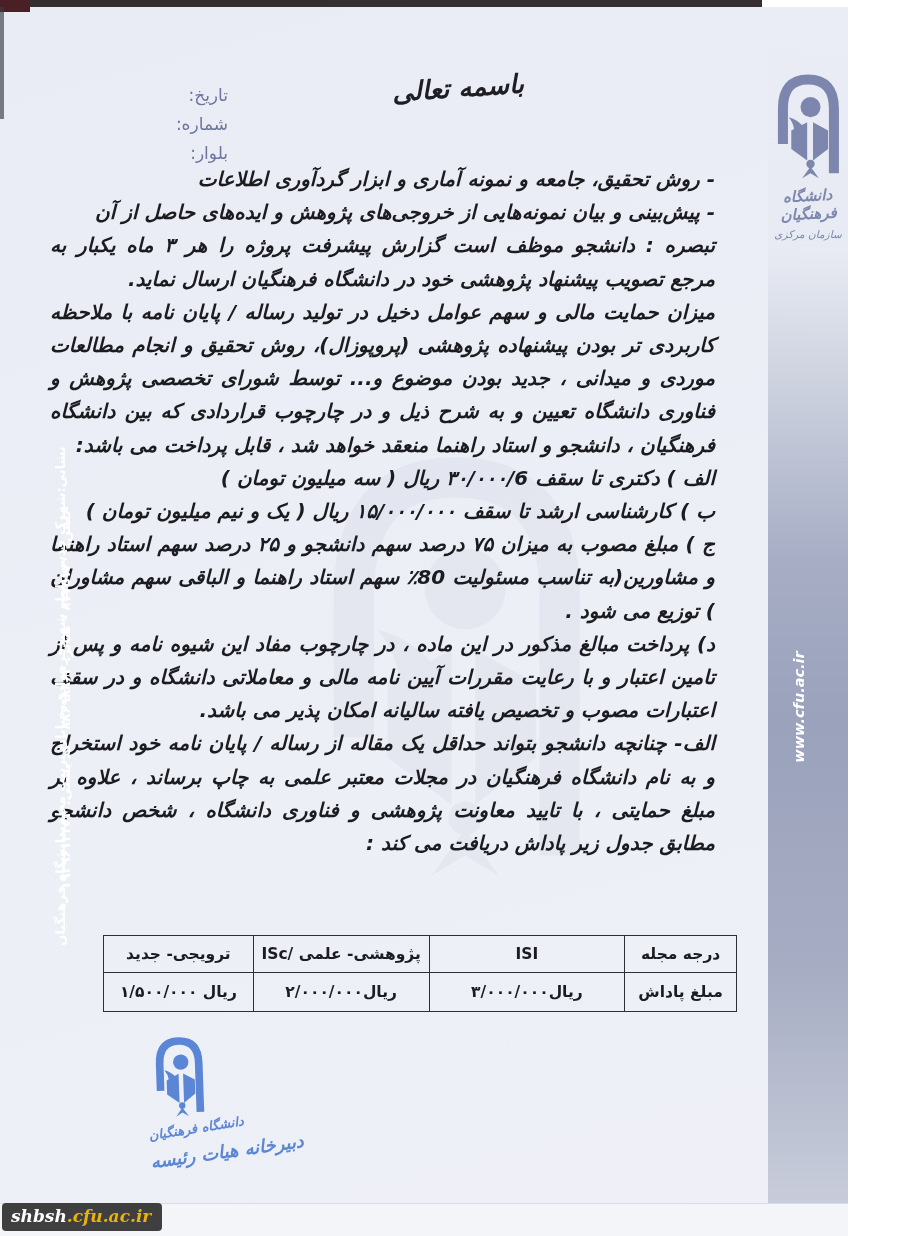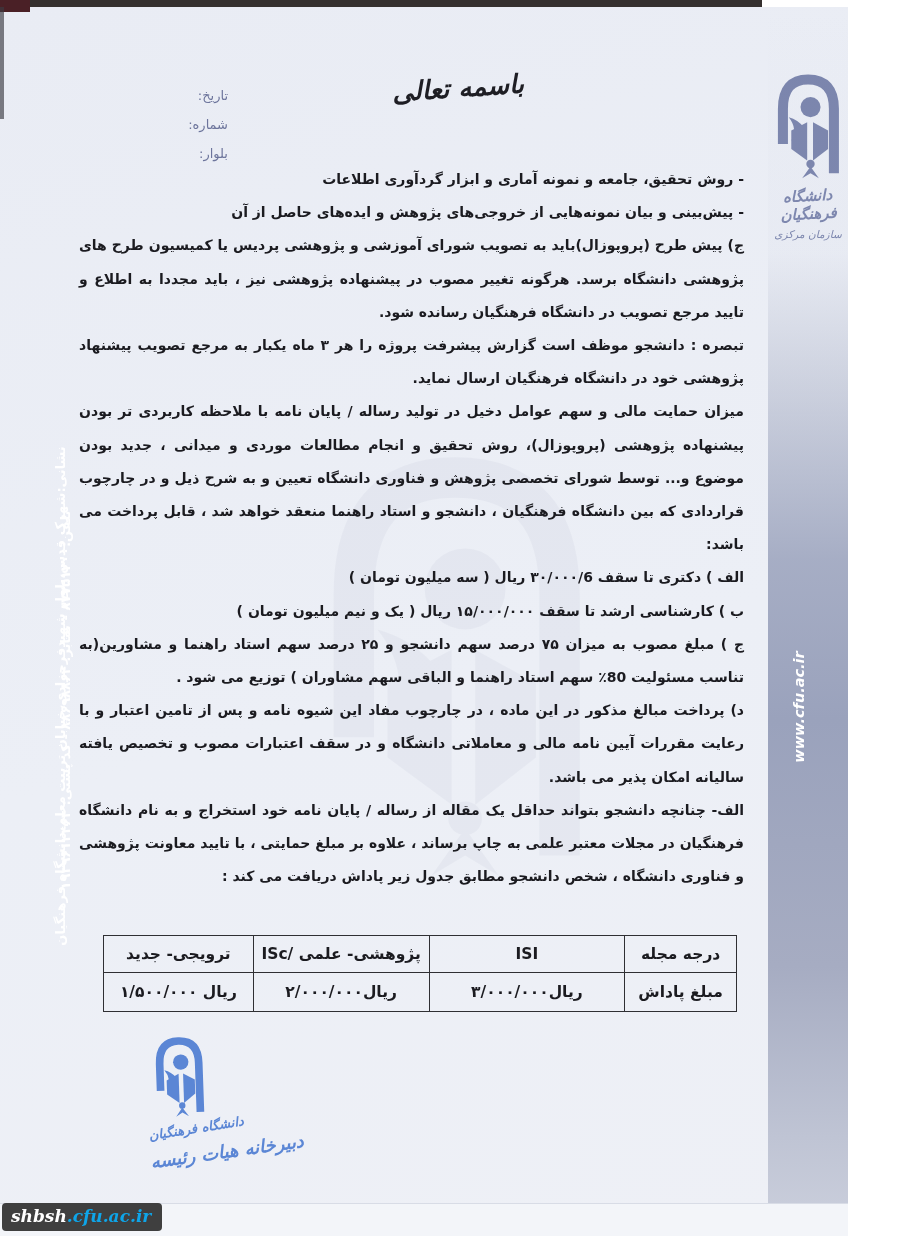--- a/index.html
+++ b/index.html
@@ -22,38 +22,38 @@
                    #9aa2bc 58%,#a6acc2 78%,#bfc4d4 92%,#ccd0dd 100%);}
   .vtext{position:absolute;color:#ffffff;white-space:nowrap;text-align:center;
          transform:rotate(-90deg);font-weight:bold;}
   .v-address{left:-248px;top:680px;width:620px;height:18px;font-size:13px;transform-origin:310px 9px;}
   .v-phone{left:-213px;top:684px;width:560px;height:18px;font-size:13px;transform-origin:280px 9px;}
   .v-web{left:738px;top:691px;width:124px;height:18px;font-size:14.5px;transform-origin:62px 9px;
          font-style:italic;}
 
   
   .meta{position:absolute;left:148px;top:74px;width:80px;direction:rtl;text-align:right;
-        color:#6d759c;font-size:13px;line-height:29px;}
+        color:#6d759c;font-size:17px;line-height:29px;}
   .bismillah{position:absolute;left:378px;top:66px;width:160px;text-align:center;
         font-size:26px;font-weight:bold;font-style:italic;color:#1e1e24;
         transform:rotate(-4deg);font-family:"DejaVu Serif",serif;}
   .logo{position:absolute;left:762px;top:60px;width:92px;text-align:center;color:#7b85ad;}
   .logo svg{width:84px;height:112px;}
   .uni-name{font-size:15px;font-weight:bold;font-style:italic;transform:rotate(-3deg);
         margin-top:4px;font-family:"DejaVu Serif",serif;}
   .org-unit{font-size:10.5px;font-style:italic;margin-top:5px;font-family:"DejaVu Serif",serif;}
 
   
   .watermark{position:absolute;left:285px;top:420px;width:340px;height:452px;color:#6a7194;opacity:.055;}
   .watermark svg{width:100%;height:100%;}
 
   
-  .content{position:absolute;left:79px;top:156px;width:665px;direction:rtl;
-           color:#1b1b20;font-size:14px;font-weight:bold;line-height:33.2px;
-           text-align:justify;}
+  .content{position:absolute;left:50px;top:156px;width:665px;direction:rtl;
+           color:#1b1b20;font-size:20px;font-weight:bold;line-height:33.2px;
+           text-align:justify;font-style:italic;}
   .content p{margin:0;}
   .content .single{text-align:right;}
   .lead{font-weight:900;}
 
   
   .reward-table{position:absolute;left:103px;top:928px;width:634px;border-collapse:collapse;
         direction:rtl;color:#1b1b20;font-weight:bold;font-size:15.5px;}
   .reward-table td{border:1.6px solid #2f2f33;text-align:center;padding:0;}
   .reward-table tr.hdr td{height:36px;}
   .reward-table tr.val td{height:38px;}
@@ -64,21 +64,21 @@
   .stamp svg{width:64px;height:86px;margin-left:18px;}
   .stamp-l1{font-size:13px;font-weight:bold;font-style:italic;transform:rotate(-7deg);
         width:130px;text-align:center;font-family:"DejaVu Serif",serif;}
   .stamp-l2{font-size:18px;font-weight:bold;font-style:italic;transform:rotate(-6deg);
         width:190px;text-align:center;margin-top:6px;font-family:"DejaVu Serif",serif;}
 
   
   .badge{position:absolute;left:2px;top:1203px;background:#3f3f3f;border-radius:4px;
         padding:3px 11px 5px 9px;font-size:17px;font-weight:bold;font-style:italic;
         font-family:"DejaVu Serif",serif;color:#ffffff;}
-  .badge .suffix{color:#0ea5e9;}
+  .badge .suffix{color:#eab308;}
 </style>
 </head>
 <body>
 
 <svg width="0" height="0" style="position:absolute">
   <symbol id="emblem" viewBox="0 0 100 134">
     <path d="M20 92 L20 50 Q20 15 50 15 Q81 15 81 50 L81 127" stroke="currentColor" stroke-width="12" fill="none"></path>
     <circle cx="53" cy="48" r="12" fill="currentColor"></circle>
     <path d="M27 60 Q38 74 30 88 Q44 85 45 72 Q38 63 27 60 Z" fill="currentColor"></path>
     <path d="M49 66 L49 112 L30 98 L30 76 Z" fill="currentColor"></path>
@@ -108,21 +108,20 @@
     <svg>
         <use href="#emblem"></use>
       </svg>
     <div class="uni-name">دانشگاه فرهنگیان</div>
     <div class="org-unit">سازمان مرکزی</div>
   </div>
 
   <div class="content">
     <p class="single">- روش تحقیق، جامعه و نمونه آماری و ابزار گردآوری اطلاعات</p>
     <p class="single">- پیش‌بینی و بیان نمونه‌هایی از خروجی‌های پژوهش و ایده‌های حاصل از آن</p>
-    <p>ج) پیش طرح (پروپوزال)باید به تصویب شورای آموزشی و پژوهشی پردیس یا کمیسیون طرح های پژوهشی دانشگاه برسد. هرگونه تغییر مصوب در پیشنهاده  پژوهشی نیز ، باید مجددا  به اطلاع و تایید مرجع تصویب در دانشگاه فرهنگیان رسانده شود.</p>
     <p><span class="lead">تبصره :</span><span> دانشجو موظف است گزارش پیشرفت پروژه را  هر ۳ ماه یکبار به مرجع تصویب پیشنهاد پژوهشی خود در دانشگاه فرهنگیان ارسال نماید.</span></p>
     <p>میزان حمایت مالی و سهم عوامل دخیل در تولید رساله / پایان نامه با ملاحظه کاربردی تر بودن پیشنهاده پژوهشی (پروپوزال)، روش تحقیق و انجام مطالعات موردی و میدانی ، جدید بودن موضوع و... توسط شورای تخصصی پژوهش و فناوری دانشگاه تعیین و به شرح ذیل و در چارچوب قراردادی که بین دانشگاه فرهنگیان ، دانشجو و استاد راهنما منعقد خواهد شد ، قابل پرداخت می باشد:</p>
     <p class="single">الف ) دکتری تا سقف ۳۰/۰۰۰/6 ریال ( سه میلیون تومان )</p>
     <p class="single">ب ) کارشناسی ارشد تا سقف  ۱۵/۰۰۰/۰۰۰ ریال ( یک و نیم میلیون تومان )</p>
     <p>ج ) مبلغ مصوب به میزان ۷۵ درصد سهم دانشجو و ۲۵ درصد سهم استاد راهنما و مشاورین(به تناسب مسئولیت 80٪ سهم استاد راهنما و الباقی سهم مشاوران ) توزیع می شود .</p>
     <p>د) پرداخت مبالغ مذکور در این ماده ، در چارچوب مفاد این شیوه نامه و پس از تامین اعتبار و با رعایت مقررات آیین نامه مالی و معاملاتی دانشگاه و در سقف اعتبارات مصوب و تخصیص یافته سالیانه امکان پذیر می باشد.</p>
     <p>الف- چنانچه دانشجو بتواند حداقل یک مقاله  از رساله / پایان نامه خود استخراج  و به نام دانشگاه فرهنگیان در مجلات معتبر علمی  به چاپ برساند ، علاوه بر مبلغ حمایتی ، با تایید معاونت پژوهشی و فناوری دانشگاه ، شخص دانشجو مطابق جدول زیر پاداش دریافت می کند :</p>
   </div>
 
   <table class="reward-table">

